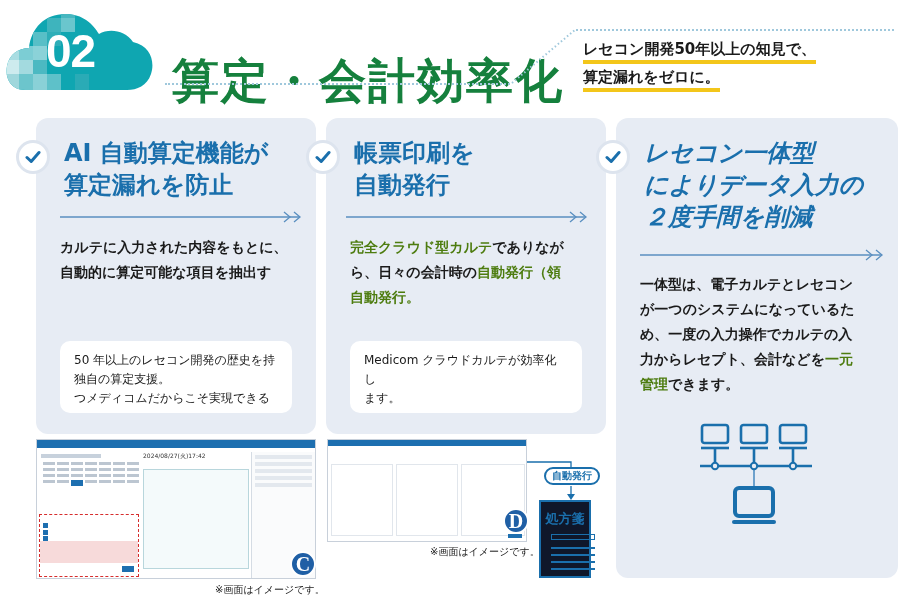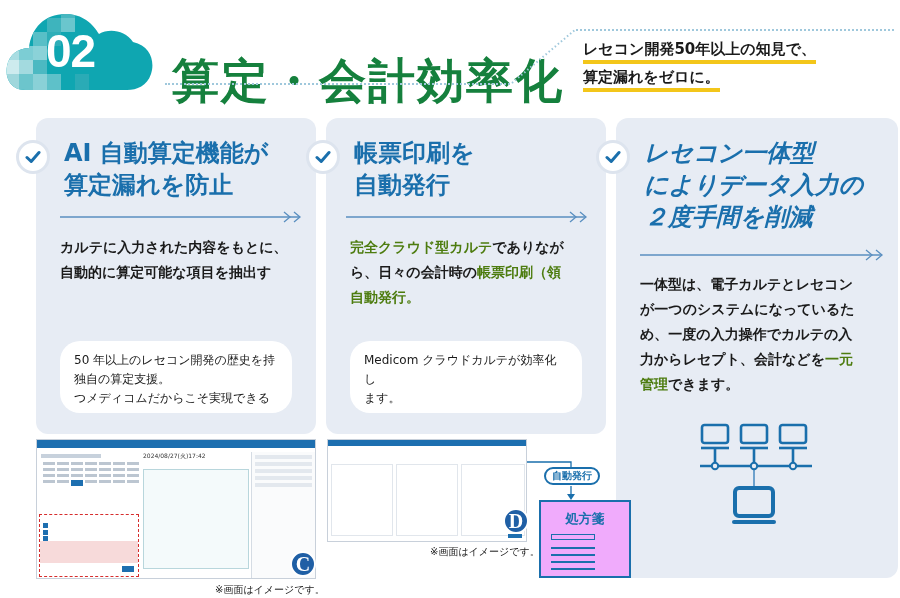--- a/index.html
+++ b/index.html
@@ -22,32 +22,32 @@
   .card2 { left: 326px; top: 118px; width: 280px; height: 316px; }
   .card3 { left: 616px; top: 118px; width: 282px; height: 460px; }
 
   .check { position: absolute; width: 34px; height: 34px; border-radius: 50%; background: #fff; border: 3px solid #dde4ee; display: flex; align-items: center; justify-content: center; }
   .check svg { width: 16px; height: 16px; }
 
   .card-title { position: absolute; font-size: 24px; font-weight: bold; color: #1a6fac; line-height: 32px; white-space: nowrap; }
   .arrow-line { position: absolute; height: 12px; }
   .card-body { position: absolute; font-size: 14px; font-weight: bold; line-height: 25px; color: #1a1a1a; }
   .hl { color: #4d7c0f; }
-  .note { position: absolute; background: #fff; border-radius: 20px; font-size: 12px; line-height: 19px; color: #1a1a1a; padding: 10px 14px; }
+  .note { position: absolute; background: #fff; border-radius: 10px; font-size: 12px; line-height: 19px; color: #1a1a1a; padding: 10px 14px; }
 
   
   .shotC { position: absolute; left: 36px; top: 439px; width: 280px; height: 140px; border: 1px solid #c8d0da; background: #fff; overflow: hidden; }
   .shot-bar { height: 8px; background: #1d6fb0; }
   .shot-caption { position: absolute; font-size: 10px; color: #1a1a1a; white-space: nowrap; }
   .badge { position: absolute; width: 26px; height: 26px; border-radius: 50%; background: #1f5fa5; color: #fff; font-family: "Liberation Serif", serif; font-weight: bold; font-size: 20px; display: flex; align-items: center; justify-content: center; border: 2px solid #fff; }
 
   .shotD { position: absolute; left: 327px; top: 439px; width: 200px; height: 103px; border: 1px solid #c8d0da; background: #fff; overflow: hidden; }
 
   .issue-tag { position: absolute; left: 544px; top: 467px; width: 56px; height: 18px; border: 2px solid #1a6fac; border-radius: 9px; background: #fff; color: #1a6fac; font-size: 10px; font-weight: bold; display: flex; align-items: center; justify-content: center; white-space: nowrap; }
-  .doc { position: absolute; left: 539px; top: 500px; width: 92px; height: 78px; border: 2px solid #1a6fac; background: #f0abfc; }
+  .doc { position: absolute; left: 539px; top: 500px; width: 52px; height: 78px; border: 2px solid #1a6fac; background: #0f172a; }
   .doc-title { position: absolute; top: 8px; left: 0; right: 0; text-align: center; color: #1a6fac; font-weight: bold; font-size: 13px; }
   .doc-box { position: absolute; left: 10px; top: 32px; width: 44px; height: 6px; border: 1.5px solid #1a6fac; }
   .doc-line { position: absolute; left: 10px; width: 44px; height: 1.5px; background: #1a6fac; }
 </style>
 </head>
 <body>
 
 <svg class="cloud" viewBox="0 0 150 84">
   <defs>
     <clipPath id="cl">
@@ -121,21 +121,21 @@
   <div>帳票印刷を</div>
   <div>自動発行</div>
 </div>
 <svg class="arrow-line" style="left:346px;top:211px;width:244px;" viewBox="0 0 244 12">
   <line x1="0" y1="6" x2="240" y2="6" stroke="#5a8fc0" stroke-width="1.3"></line>
   <polyline points="224,1 230,6 224,11" fill="none" stroke="#5a8fc0" stroke-width="1.3"></polyline>
   <polyline points="234,1 240,6 234,11" fill="none" stroke="#5a8fc0" stroke-width="1.3"></polyline>
 </svg>
 <div class="card-body" style="left:350px;top:235px;" id="body1">
     <div><span class="hl">完全クラウド型カルテ</span><span>でありなが</span></div>
-    <div><span>ら、日々の会計時の</span><span class="hl">帳票印刷（領</span></div>
+    <div><span>ら、日々の会計時の</span><span class="hl">自動発行（領</span></div>
     <div><span class="hl">自動発行。</span></div>
   </div>
 <div class="note" style="left:350px;top:341px;width:232px;height:72px;">
   <div>Medicom クラウドカルテが効率化し</div>
   <div>ます。</div>
 </div>
 
 <div class="card card3"></div>
 <div class="check" style="left:596px;top:140px;">
   <svg viewBox="0 0 16 16">

